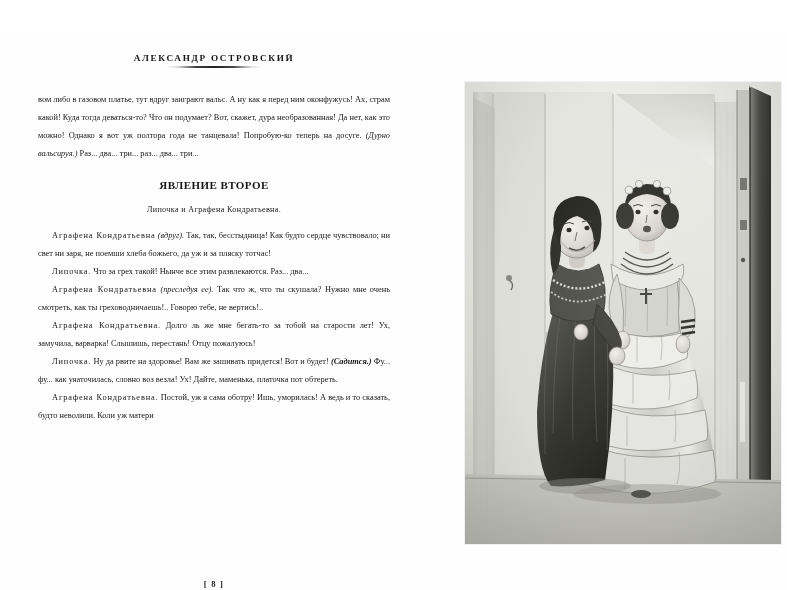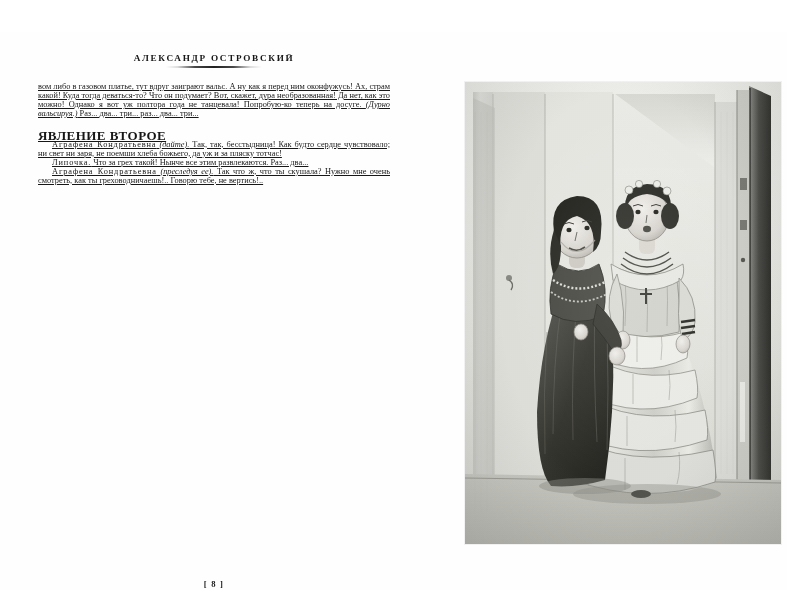--- a/index.html
+++ b/index.html
@@ -57,45 +57,44 @@
         rgba(120,120,120,0.25) 12%,
         rgba(40,40,40,0.85) 30%,
         rgba(20,20,20,0.95) 50%,
         rgba(40,40,40,0.85) 70%,
         rgba(120,120,120,0.25) 88%,
         rgba(120,120,120,0) 100%);
   }
 
   .column {
     position: absolute;
-    top: 50px;
+    top: 59px;
     left: 38px;
     width: 352px;
     font-size: 8.35px;
-    line-height: 9px;
+    line-height: 18px;
     text-align: justify;
     text-justify: inter-word;
     hyphens: manual;
     color: #171717;
-    text-decoration: underline;
   }
 
   .para {
     margin: 0;
     text-indent: 14px;
     text-align: justify;
   }
   .para.noindent { text-indent: 0; }
 
   .scene-title {
     margin: 12.5px 0 0 0;
-    text-align: left;
+    text-align: center;
     text-indent: 0;
     font-weight: bold;
-    font-size: 13px;
+    font-size: 11px;
     letter-spacing: 0.45px;
   }
   .scene-cast {
     margin: 7.5px 0 8px 0;
     text-align: center;
     text-indent: 0;
     font-size: 8.1px;
     letter-spacing: 0.35px;
     font-style: normal;
   }
@@ -174,42 +173,52 @@
       <div class="rh-rule"></div>
     </div>
 
     <div class="column">
 
       <p class="para noindent">
         <span>вом либо в газовом платье, тут вдруг заиграют вальс. А ну как я перед ним оконфужусь! Ах, страм какой! Куда тогда деваться-то? Что он подумает? Вот, скажет, дура необразованная! Да нет, как это можно! Однако я вот уж полтора года не танцевала! Попробую-ко теперь на досуге. </span><span class="stage">(Дурно вальсируя.)</span><span> Раз... два... три... раз... два... три...</span>
       </p>
 
       <p class="scene-title">ЯВЛЕНИЕ ВТОРОЕ</p>
+      <p class="scene-cast">Липочка и Аграфена Кондратьевна.</p>
 
       <p class="para">
         <span class="speaker">Аграфена Кондратьевна</span>
-        <span class="stage">(дайте).</span><span> Так, так, бесстыдница! Как будто сердце чувствовало; ни свет ни заря, не поемши хлеба божьего, да уж и за пляску тотчас!</span>
+        <span class="stage">(вдруг).</span><span> Так, так, бесстыдница! Как будто сердце чувствовало; ни свет ни заря, не поемши хлеба божьего, да уж и за пляску тотчас!</span>
       </p>
 
 
       <p class="para">
         <span class="speaker">Липочка.</span><span> Что за грех такой! Нынче все этим развлекаются. Раз... два...</span>
       </p>
 
       <p class="para">
         <span class="speaker">Аграфена Кондратьевна</span>
         <span class="stage">(преследуя ее).</span><span> Так что ж, что ты скушала? Нужно мне очень смотреть, как ты греховодничаешь!.. Говорю тебе, не вертись!..</span>
       </p>
 
 
 
-
-
-
-
+      <p class="para">
+        <span class="speaker">Аграфена Кондратьевна.</span><span> Долго ль же мне бегать-то за тобой на старости лет! Ух, замучила, варварка! Слышишь, перестань! Отцу пожалуюсь!</span>
+      </p>
+
+
+
+      <p class="para">
+        <span class="speaker">Липочка.</span><span> Ну да рвите на здоровье! Вам же зашивать придется! Вот и будет! </span><span class="stage-bold">(Садится.)</span><span> Фу... фу... как уяаточилась, словно воз везла! Ух! Дайте, маменька, платочка пот обтереть.</span>
+      </p>
+
+      <p class="para">
+        <span class="speaker">Аграфена Кондратьевна.</span><span> Постой, уж я сама оботру! Ишь, уморилась! А ведь и то сказать, будто неволили. Коли уж матери</span>
+      </p>
 
     </div>
 
     <div class="folio">[ 8 ]</div>
   </div>
 
   <div class="plate-page">
     <div class="plate">
 
       <svg viewBox="0 0 316 462" preserveAspectRatio="none">

